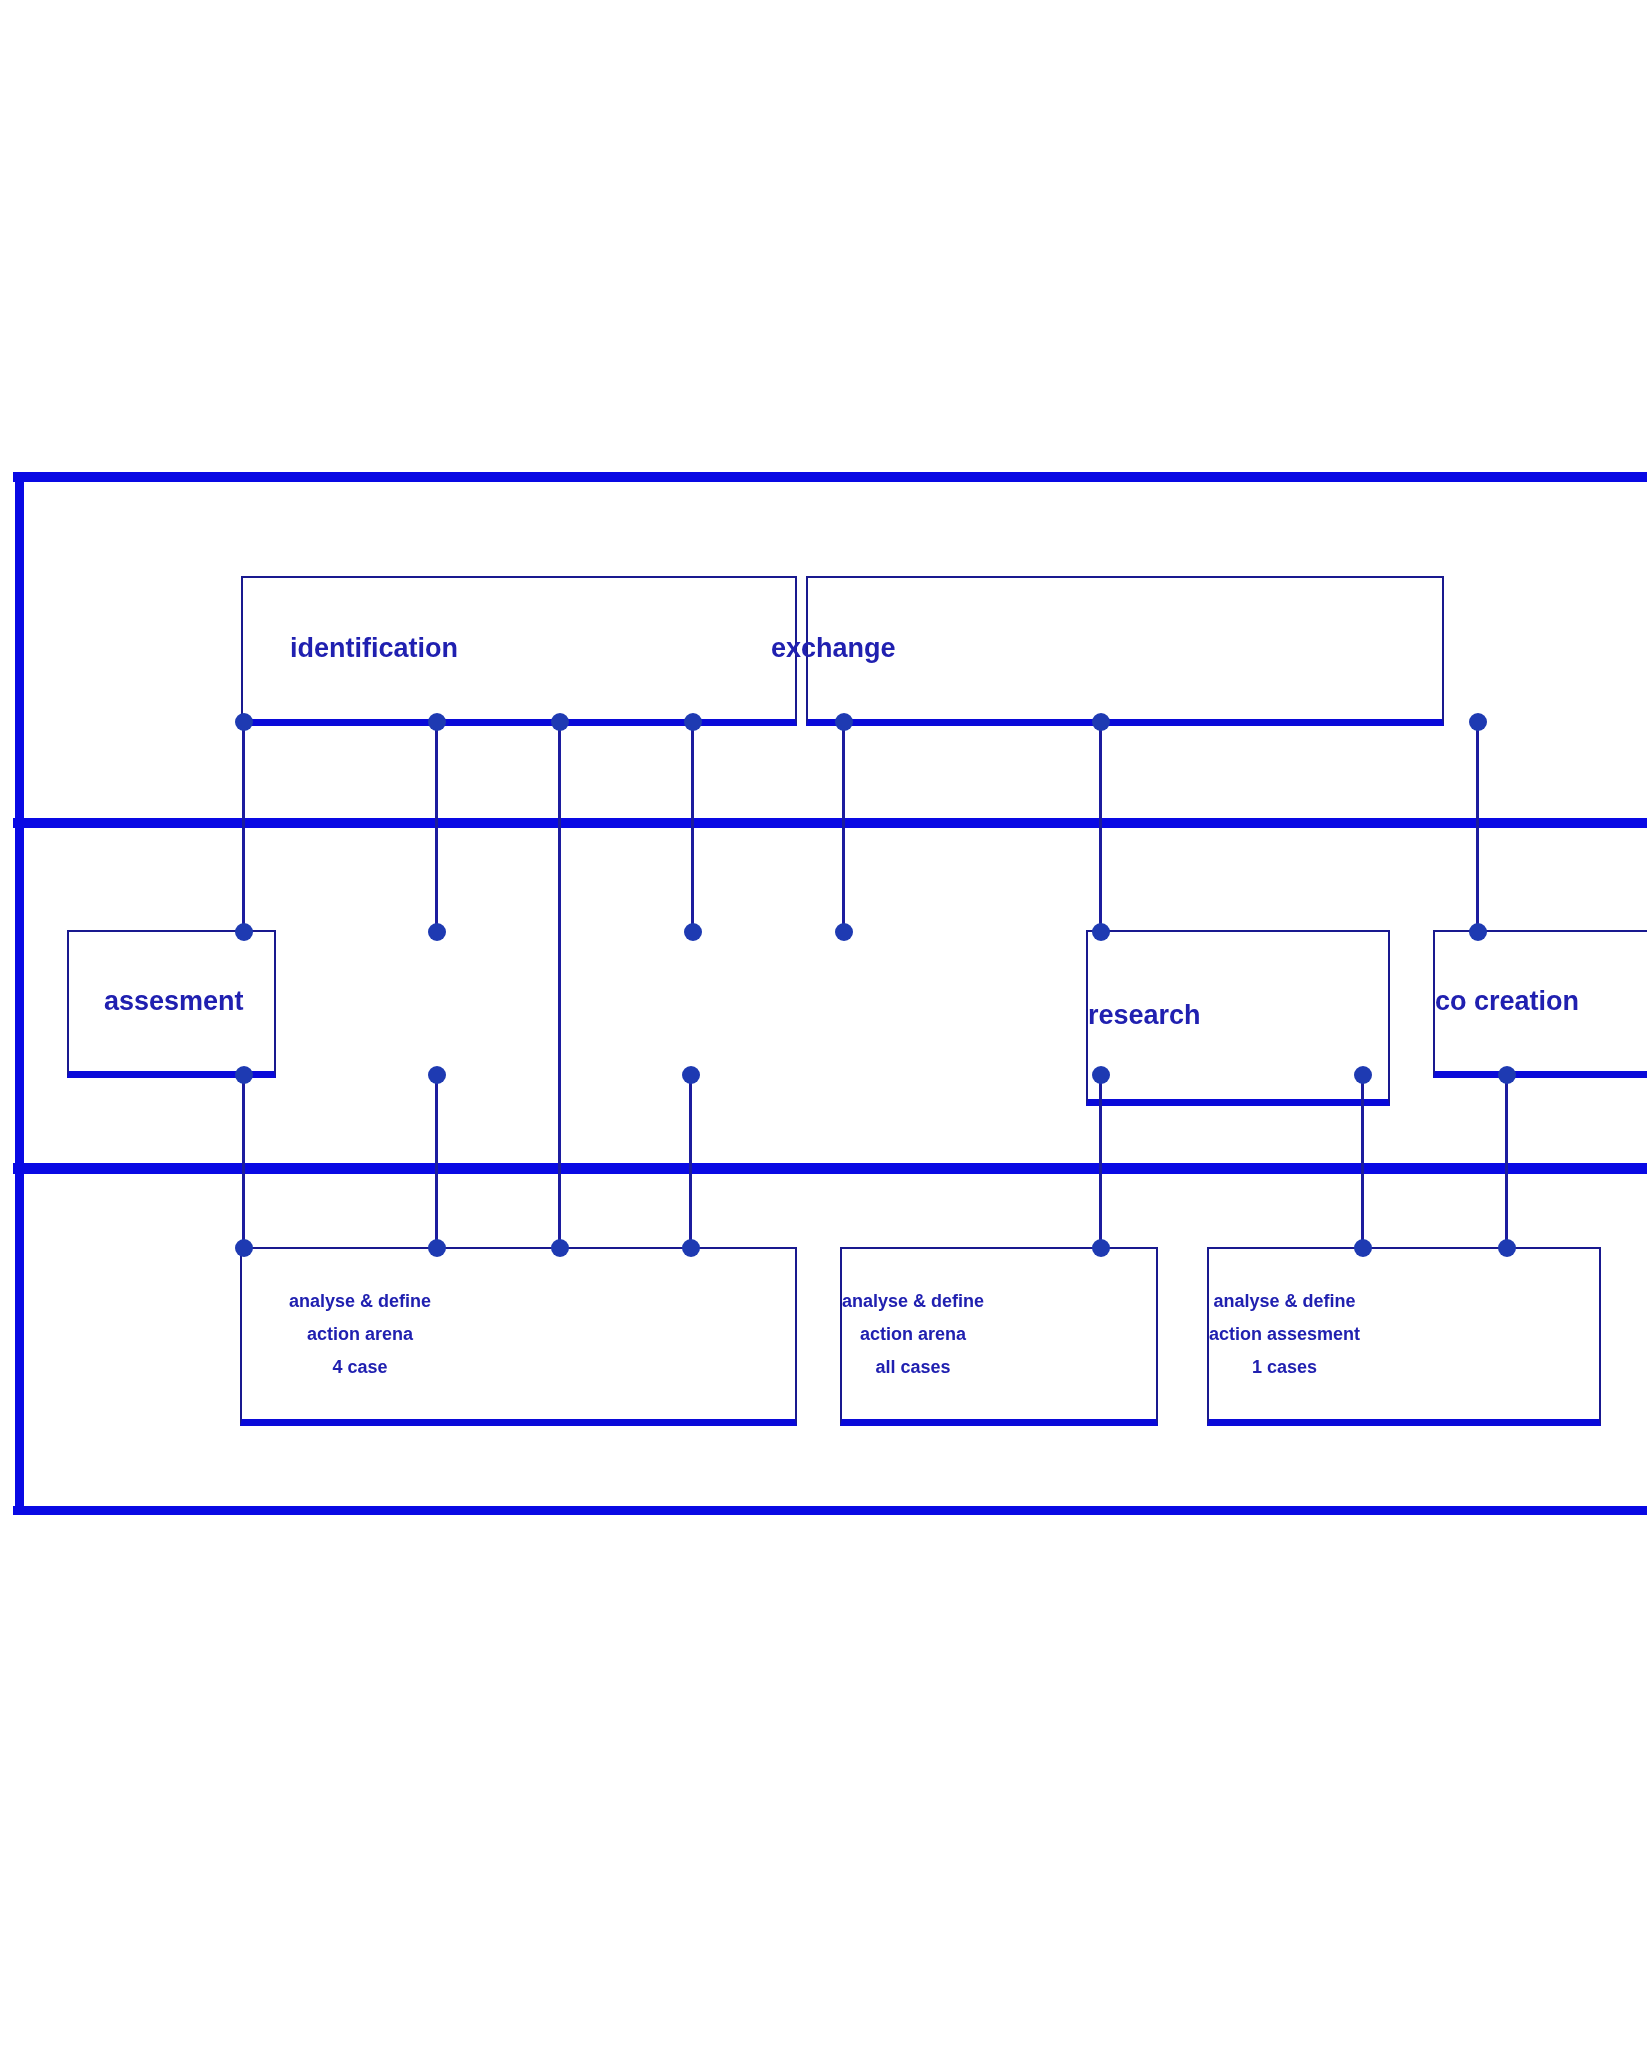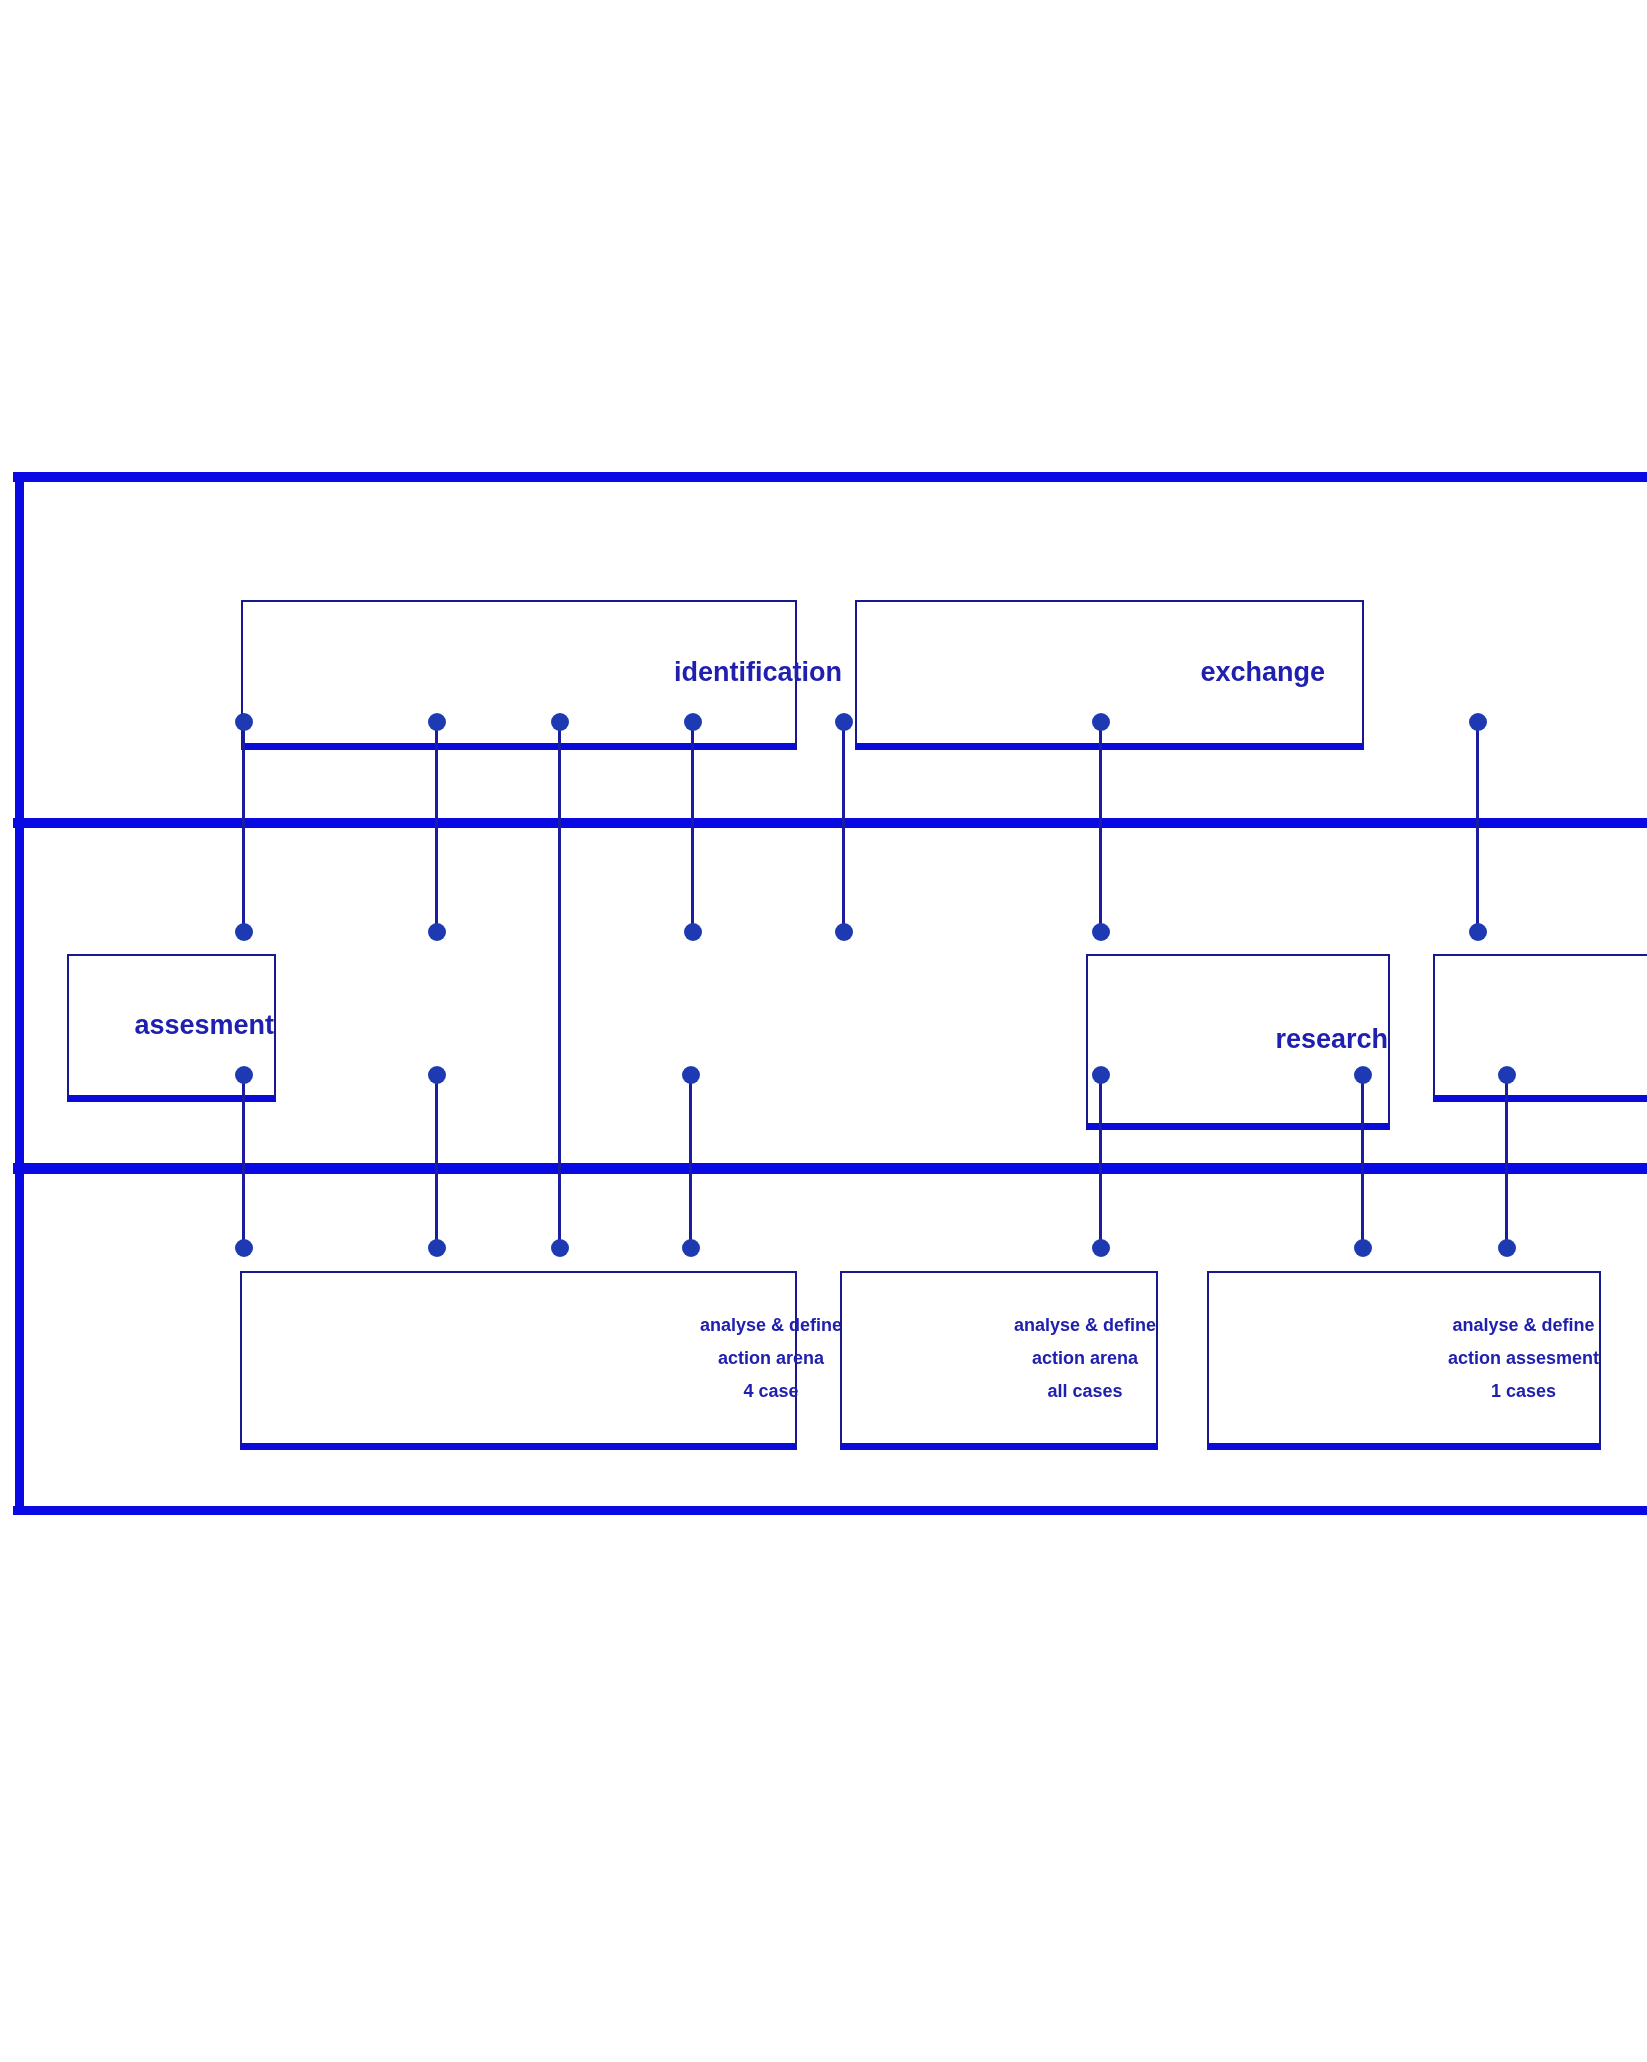--- a/index.html
+++ b/index.html
@@ -28,26 +28,25 @@
   }
   
   .box {
     position: absolute;
     box-sizing: border-box;
     background: #ffffff;
     border: 2px solid var(--box-border, #19198f);
     border-bottom: 7px solid var(--box-bottom-line, #0a0ad9);
     display: flex;
     align-items: center;
-    justify-content: flex-end;
+    justify-content: flex-start;
     color: var(--text, #2020b0);
     font-weight: bold;
     font-size: 27px;
     text-align: center;
-    margin-top: 24px;
   }
   .box.small-text { font-size: 18px; line-height: 33px; }
   .lbl { display: block; white-space: nowrap; }
   .shift-r .lbl { transform: translateX(47px); }
   .shift-l .lbl { transform: translateX(-37px); }
   
   .conn {
     position: absolute;
     width: 3px;
     background: var(--connector-line, #1c1c9e);
@@ -71,21 +70,21 @@
 
   <div class="hline" style="top:472px; height:10px;"></div>
   <div class="hline" style="top:818px; height:10px;"></div>
   <div class="hline" style="top:1163px; height:11px;"></div>
   <div class="hline" style="top:1506px; height:9px;"></div>
   <div class="vframe" style="left:15px; top:472px; width:9px; height:1043px;"></div>
 
   <div class="box shift-r" style="left:241px; top:576px; width:556px; height:150px;">
     <span class="lbl">identification</span>
   </div>
-  <div class="box shift-l" style="left:855px; top:576px; width:509px; height:150px;">
+  <div class="box shift-l" style="left:806px; top:576px; width:638px; height:150px;">
     <span class="lbl">exchange</span>
   </div>
 
   <div class="box" style="left:67px; top:930px; width:209px; height:148px;padding-left:35px;">
     <span class="lbl">assesment</span>
   </div>
   <div class="box" style="left:1086px; top:930px; width:304px; height:176px;">
     <span class="lbl">research</span>
   </div>
   <div class="box" style="left:1433px; top:930px; width:470px; height:148px;">

